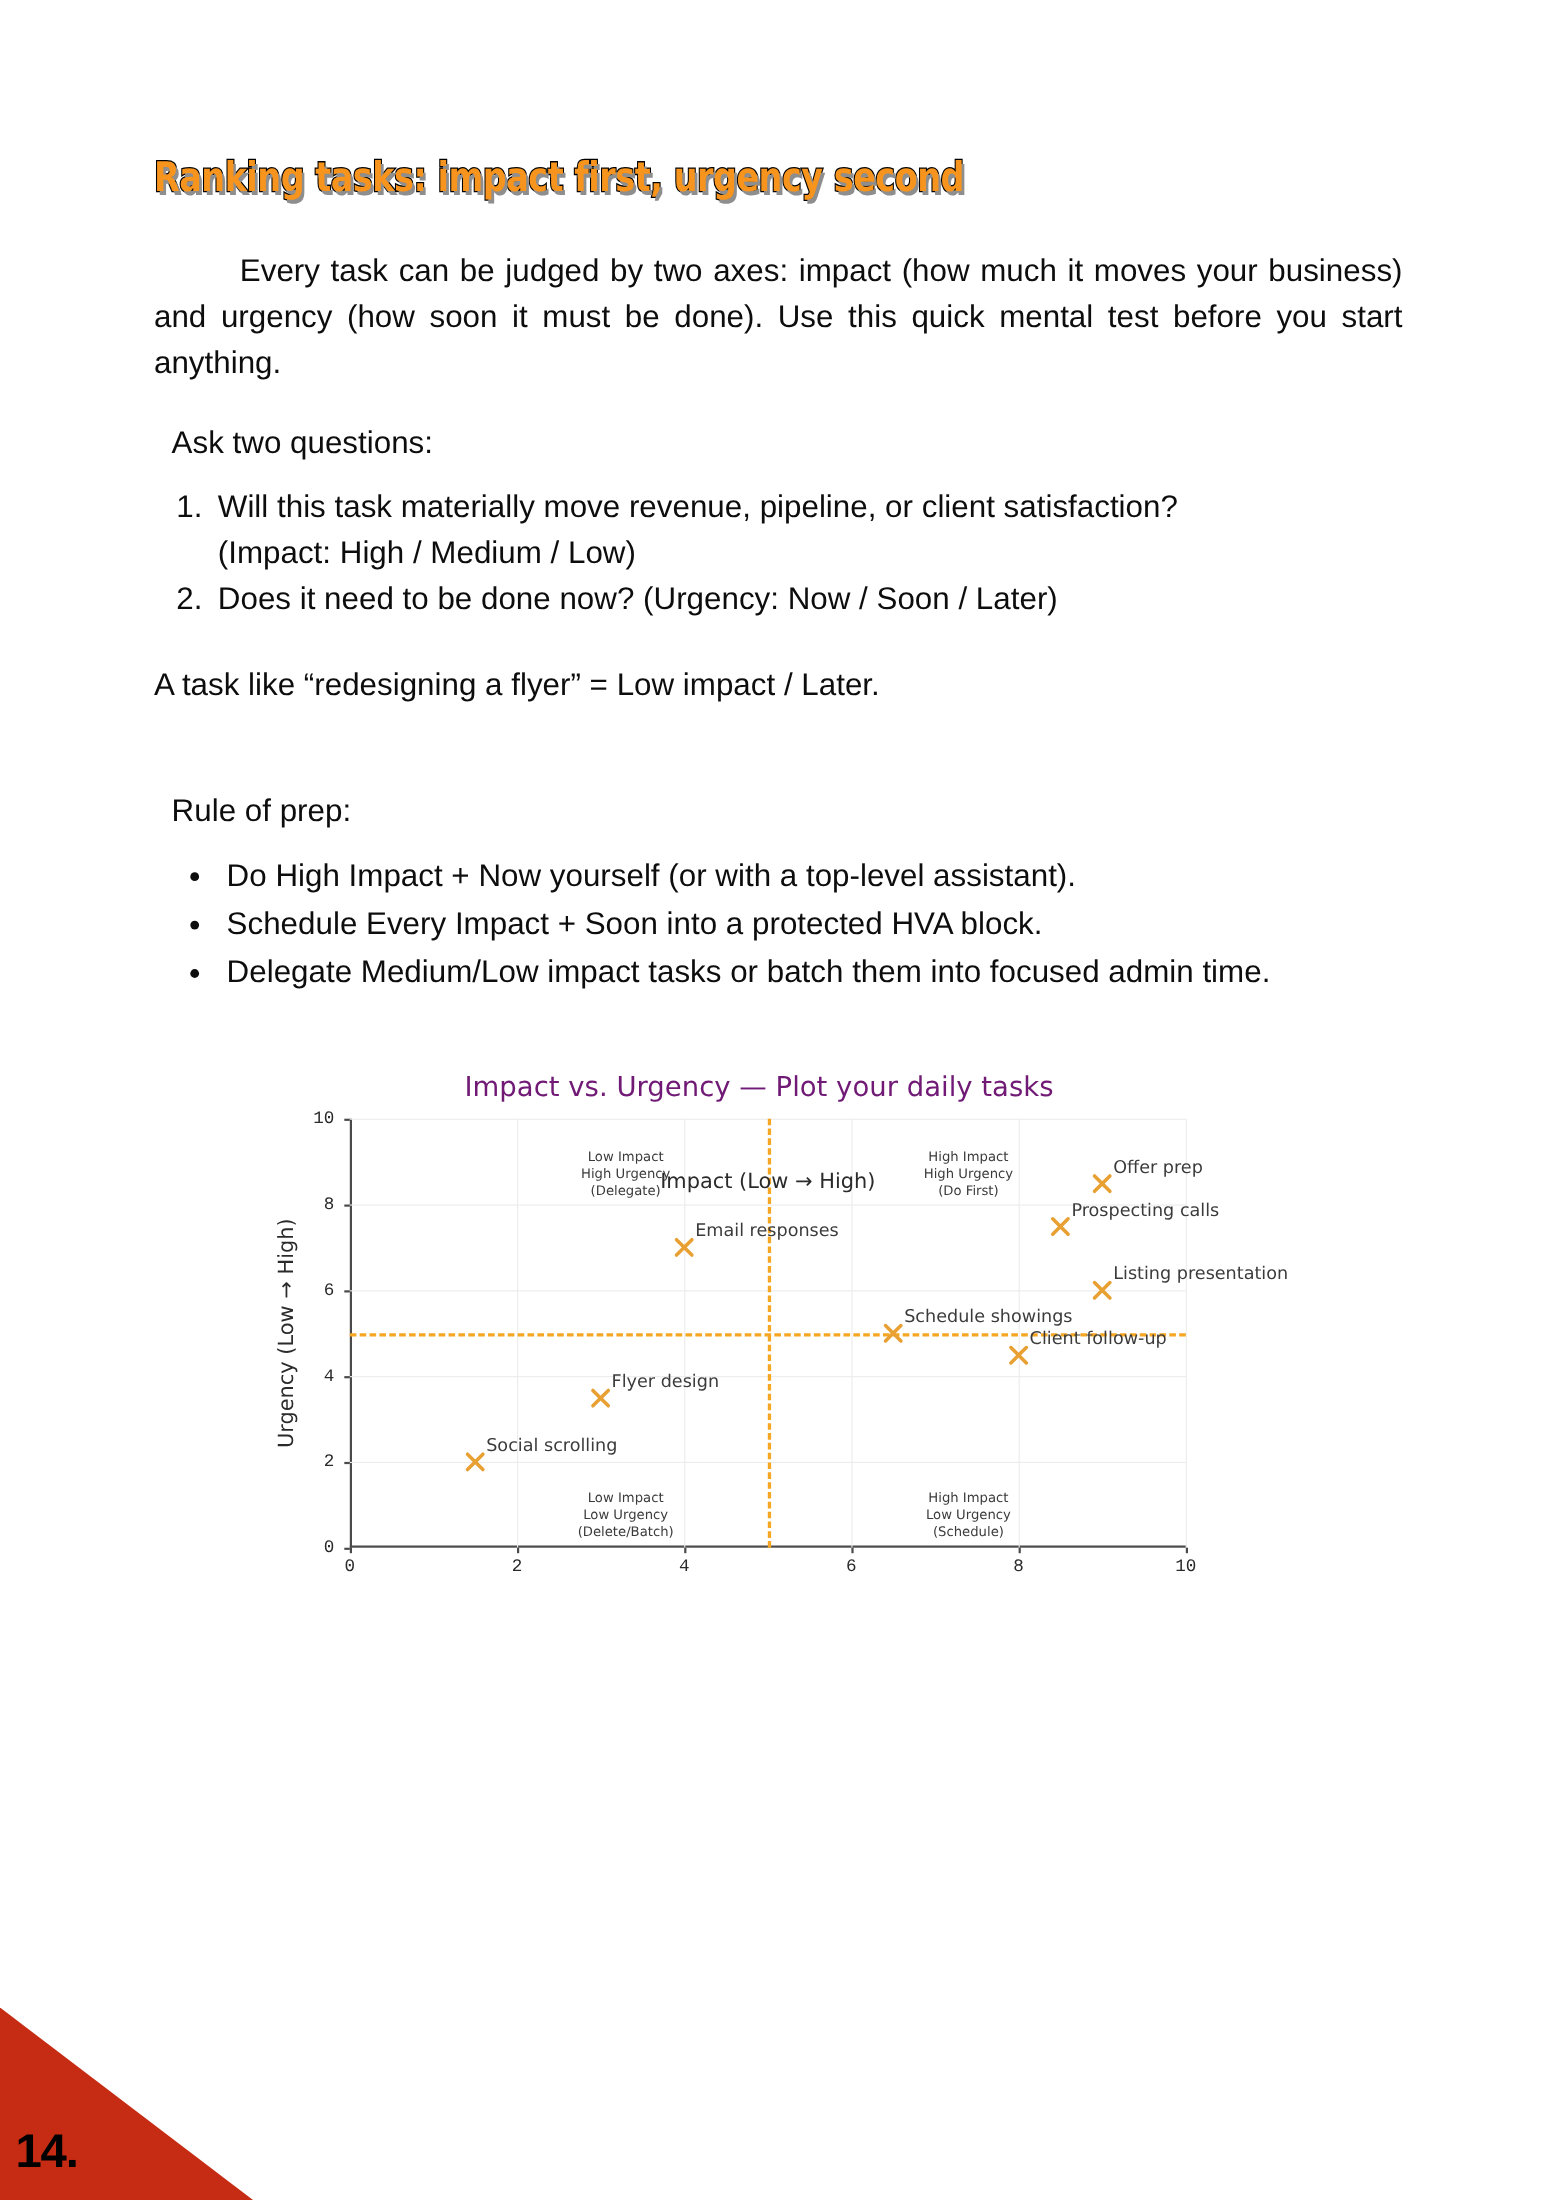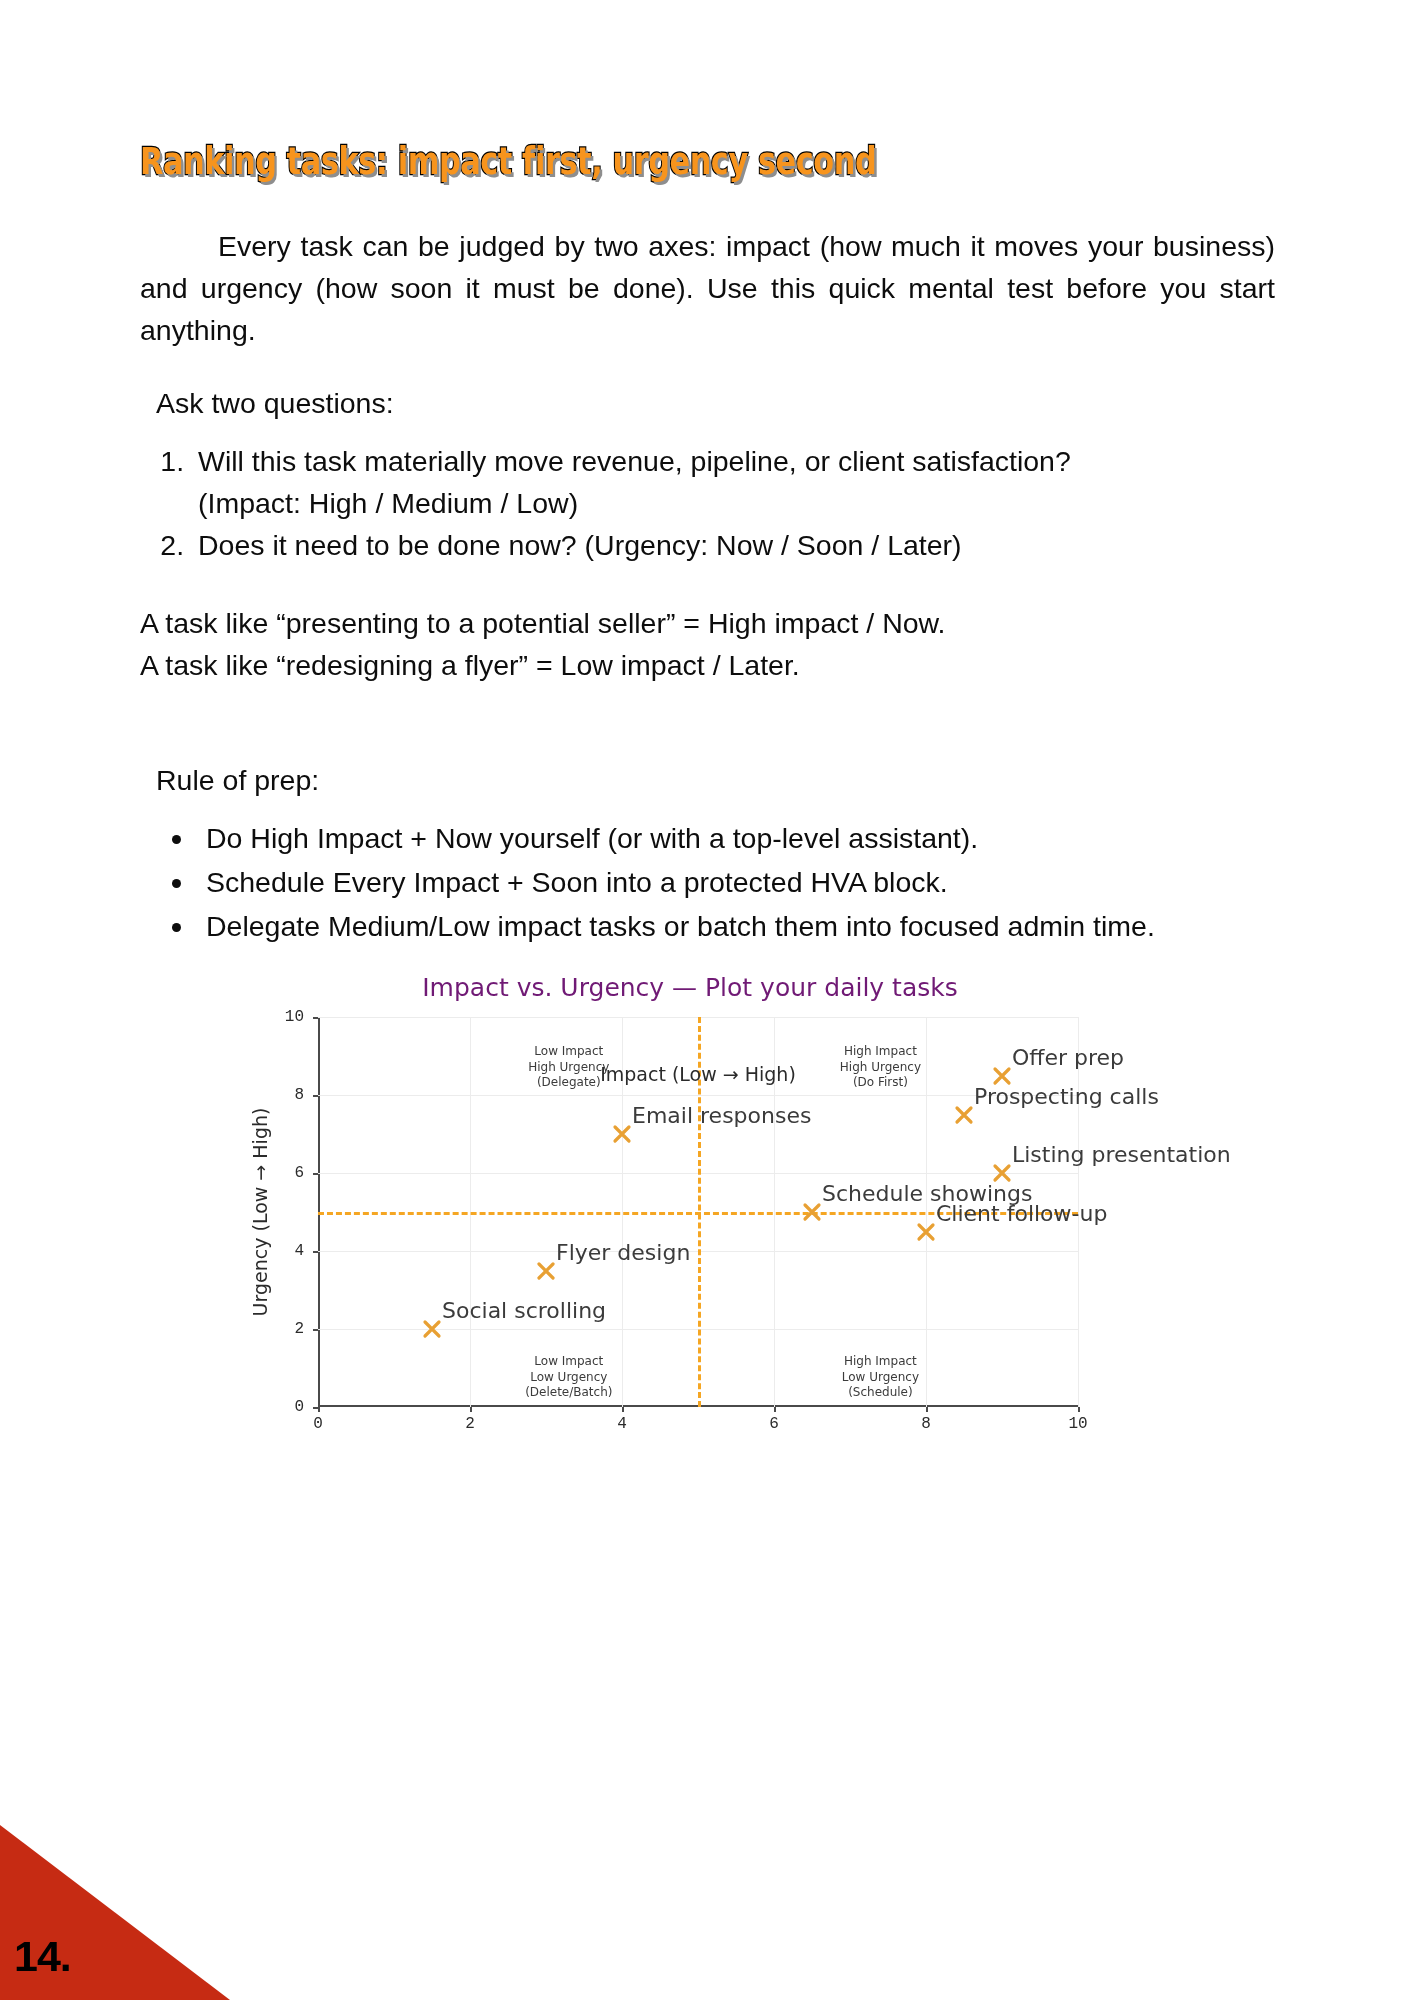--- a/index.html
+++ b/index.html
@@ -143,21 +143,21 @@
   }
 
   .marker{
     position:absolute;
     width:22px; height:22px;
     transform:translate(-50%,-50%);
   }
   .marker svg{ display:block; }
   .point-label{
     position:absolute;
-    font-size:22px; color:#3b3b3b;
+    font-size:16px; color:#3b3b3b;
     font-family:"DejaVu Sans", sans-serif;
     white-space:nowrap;
     transform:translate(0,-100%);
   }
 </style>
 </head>
 <body>
 
 <div id="article">
 
@@ -172,21 +172,20 @@
       <span>Will this task materially move revenue, pipeline, or client satisfaction?</span>
       <span class="sub">(Impact: High / Medium / Low)</span>
     </li>
     <li>
       <span>Does it need to be done now? (Urgency: Now / Soon / Later)</span>
     </li>
   </ol>
 
   <div class="gap-md"></div>
 
-  <p class="para plain" style="margin-bottom:0">A task like “presenting to a potential seller” = High impact / Now.</p>
   <p class="para plain">A task like “redesigning a flyer” = Low impact / Later.</p>
 
   <div class="gap-sm"></div>
 
   <p class="lead-in">Rule of prep:</p>
 
   <ul class="rules">
     <li>Do High Impact + Now yourself (or with a top-level assistant).</li>
     <li>Schedule Every Impact + Soon into a protected HVA block.</li>
     <li>Delegate Medium/Low impact tasks or batch them into focused admin time.</li>

